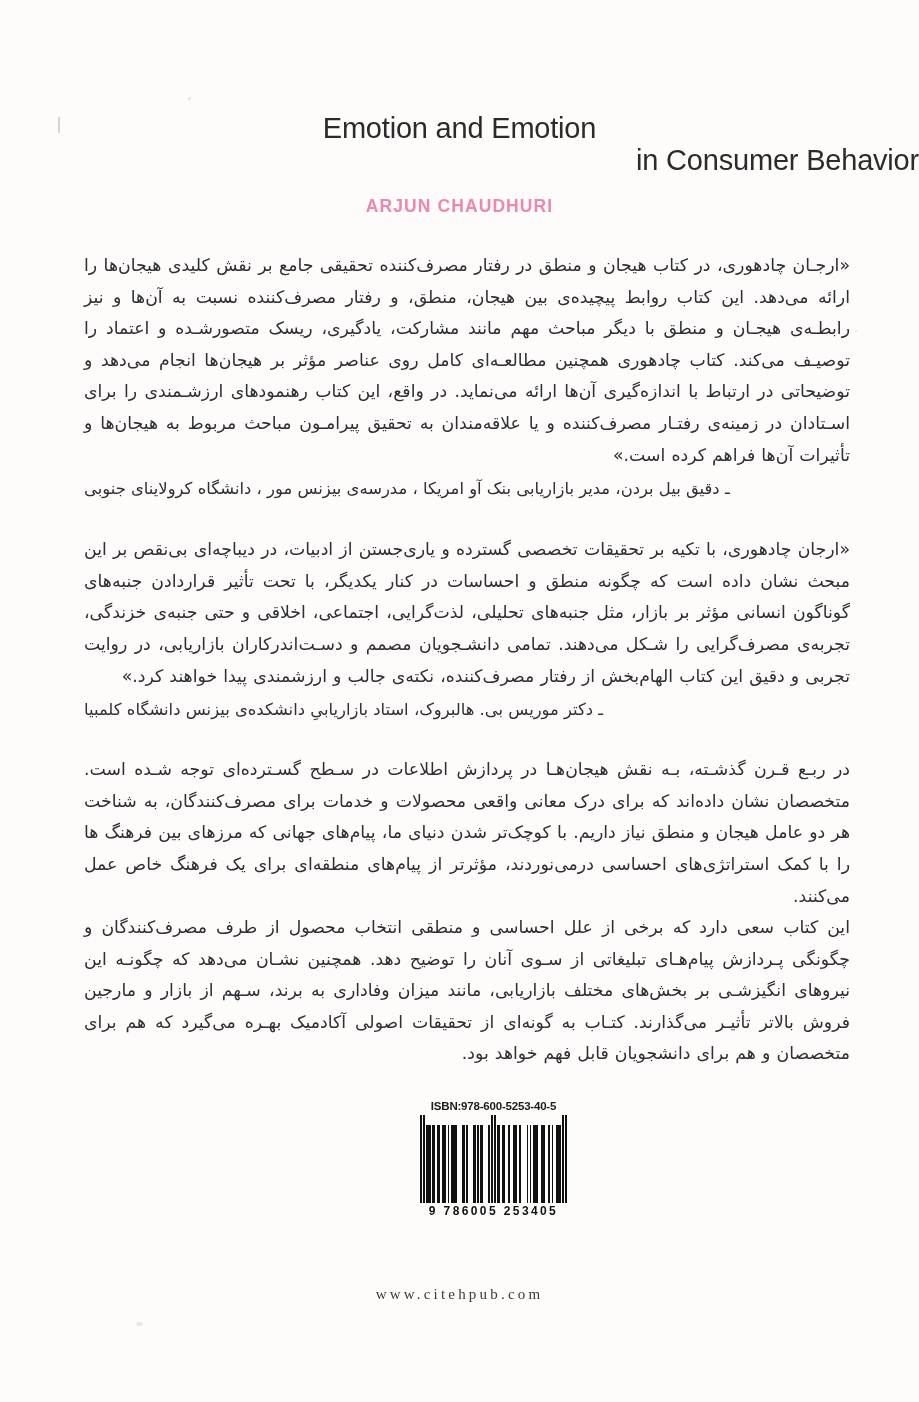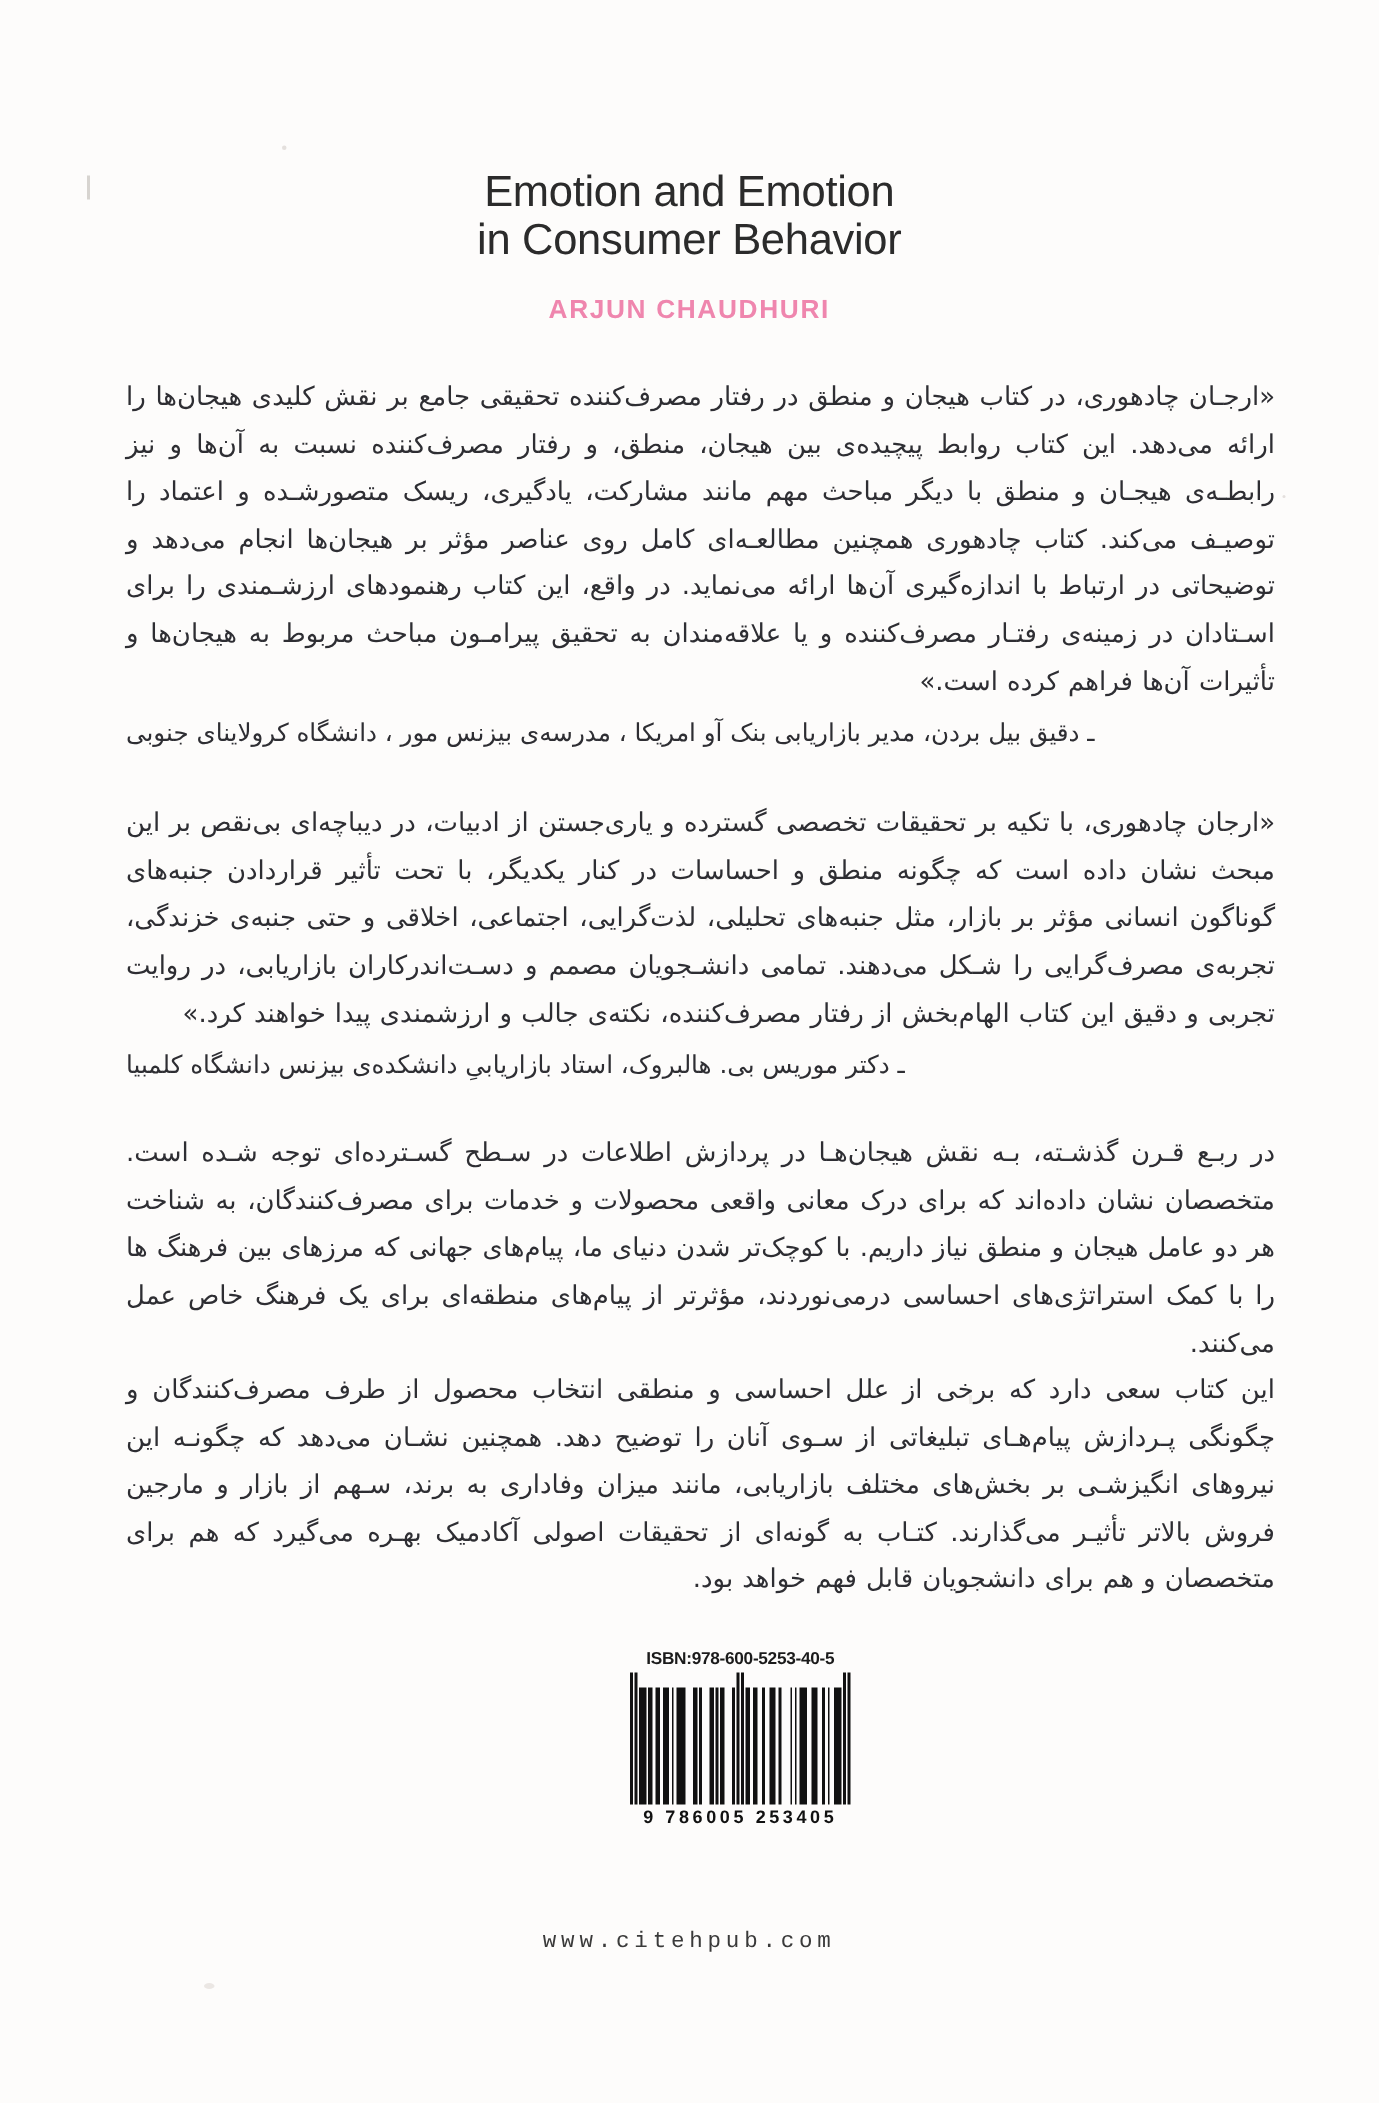--- a/index.html
+++ b/index.html
@@ -43,21 +43,21 @@
     direction: ltr;
   }
   .book-title {
     font-family: "Liberation Sans", "DejaVu Sans", sans-serif;
     font-size: 29px;
     line-height: 32px;
     color: #2b2b2b;
     letter-spacing: -0.2px;
     font-weight: 400;
   }
-  .book-title .line2 { display: block; }
+  .book-title .line2 { display: block; text-align: right; }
   .author-name {
     margin-top: 20px;
     font-family: "Liberation Sans", "DejaVu Sans", sans-serif;
     font-size: 17.5px;
     font-weight: bold;
     letter-spacing: 1.1px;
     color: #ef86ae;
     direction: ltr;
   }
 
@@ -137,21 +137,21 @@
     white-space: nowrap;
   }
 
   .website {
     position: absolute;
     left: 0;
     top: 1286px;
     width: 919px;
     text-align: center;
     direction: ltr;
-    font-family: Liberation Mono, monospace;
+    font-family: Liberation Serif, serif;
     font-size: 15px;
     letter-spacing: 3.2px;
     color: #3a3a3a;
   }
 </style>
 </head>
 <body>
 
 <div class="page">
 

